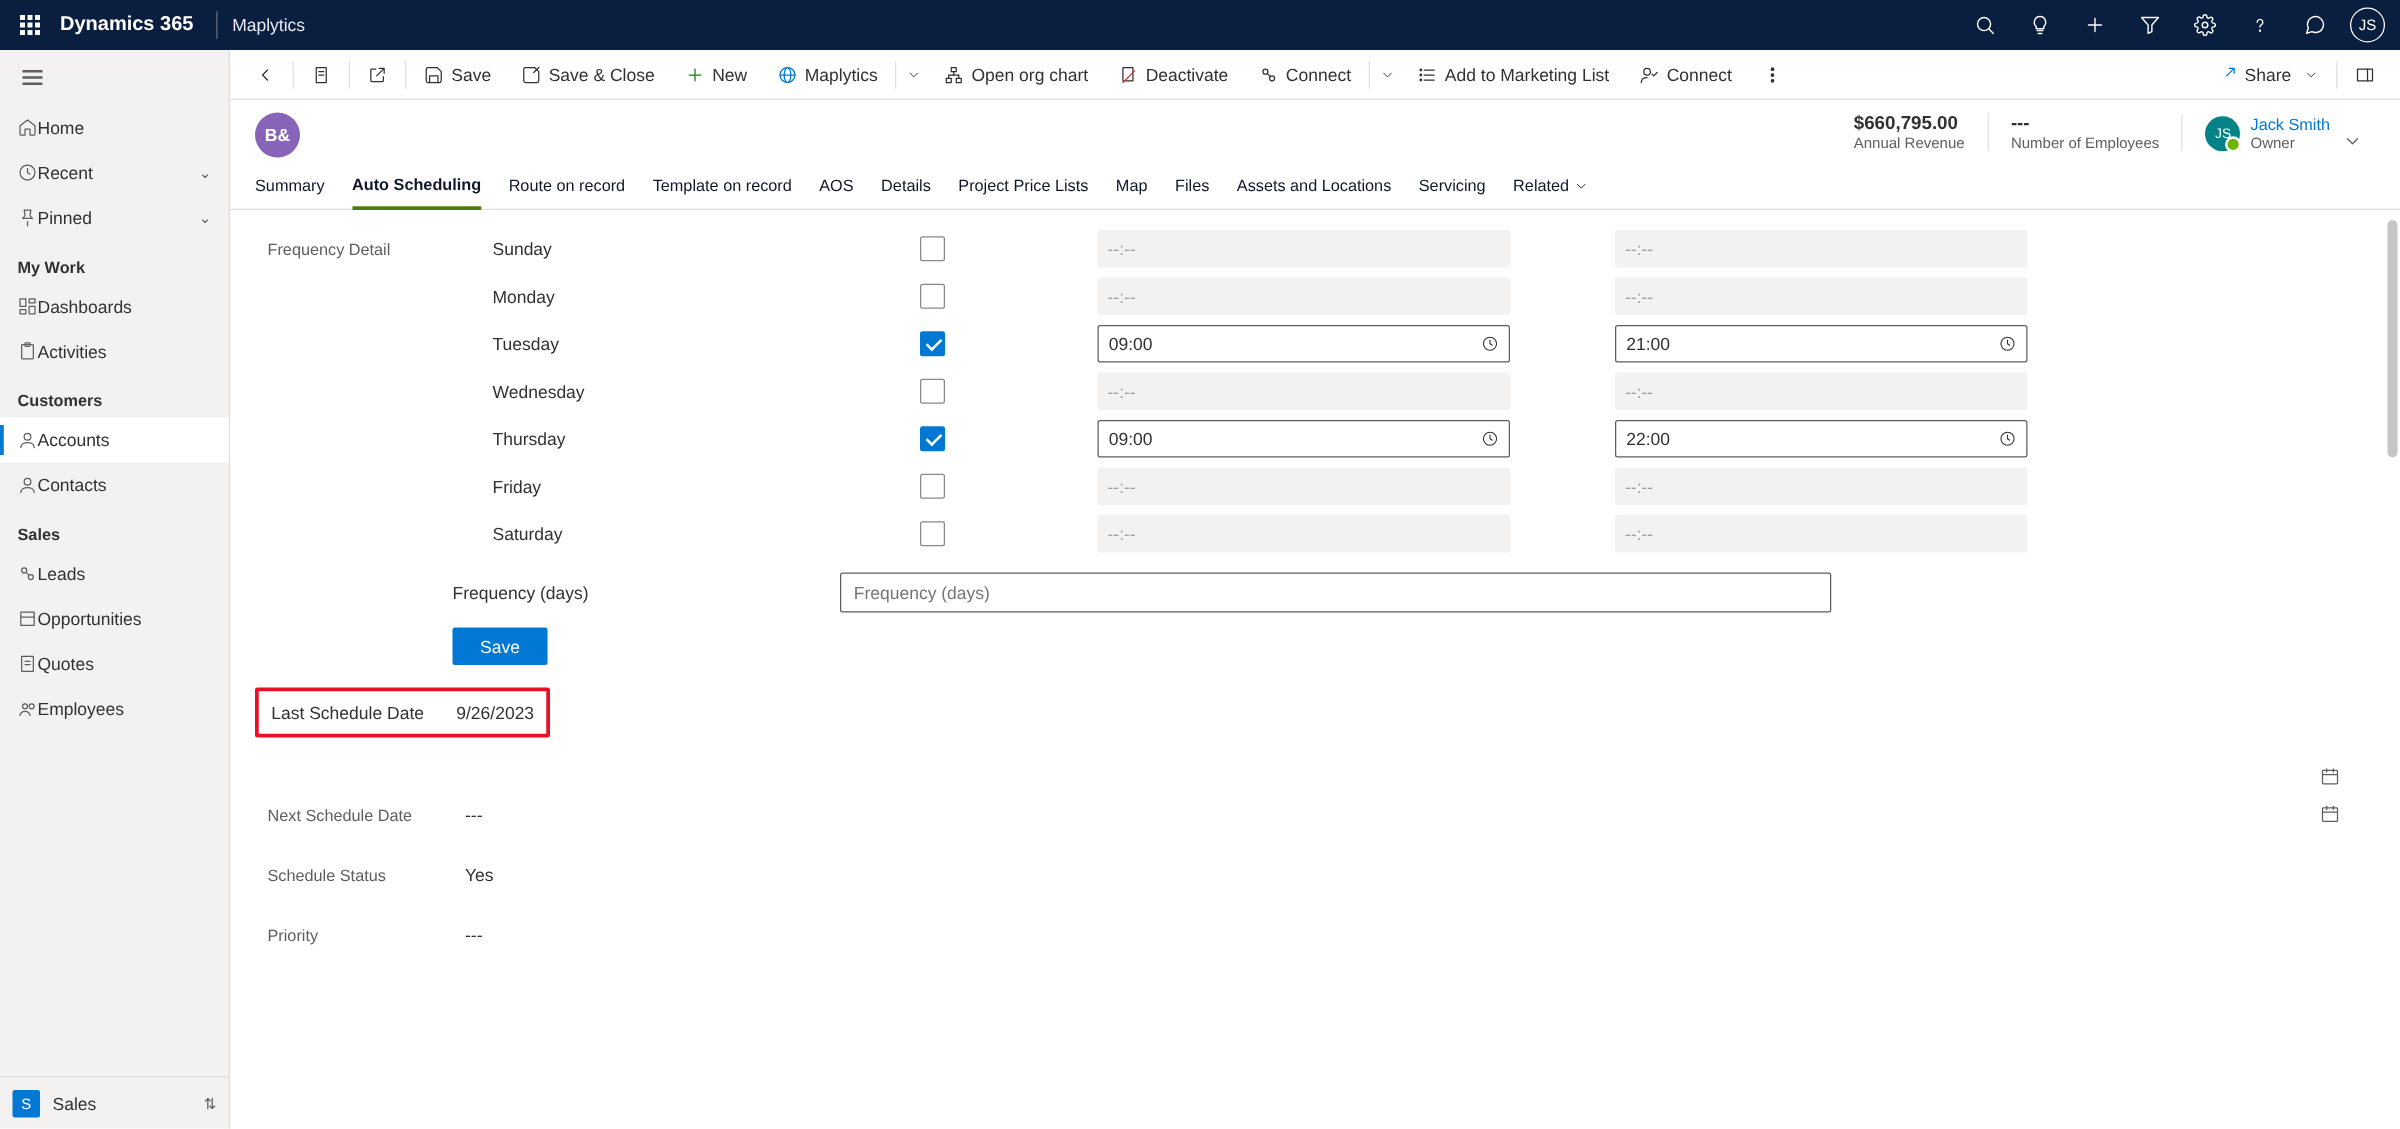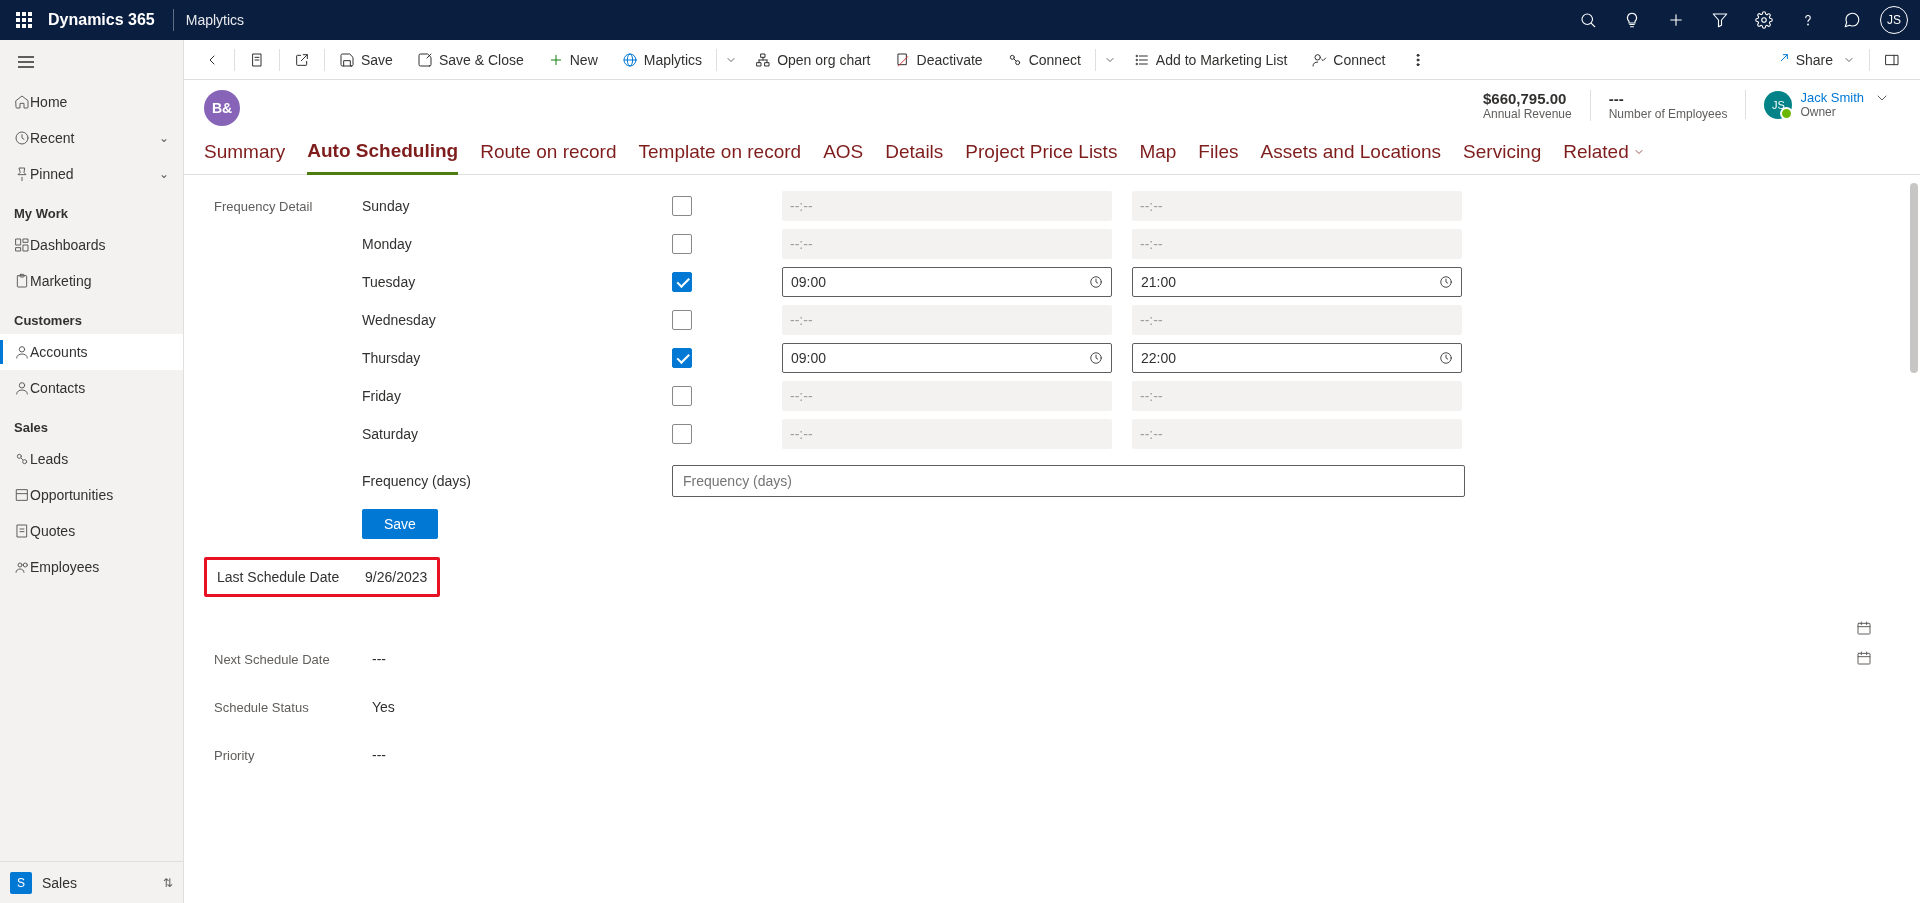--- a/index.html
+++ b/index.html
@@ -49,38 +49,38 @@
 .cmd-sep { width: 1px; height: 22px; background: #e1dfdd; margin: 0 2px; }
 .cmd-split-chev { width: 24px; height: 40px; display: flex; align-items: center; justify-content: center; cursor: pointer; }
 .cmdbar .spacer { flex: 1; }
 
 .rec-header { padding: 10px 20px 0; display: flex; align-items: flex-start; }
 .rec-avatar { width: 36px; height: 36px; border-radius: 50%; background: #8764b8; color: #fff; display: flex; align-items: center; justify-content: center; font-weight: 600; margin-right: 12px; font-size: 14px; }
 .rec-title { display: flex; flex-direction: column; }
 .rec-title h1 { font-size: 20px; font-weight: 600; display: inline-flex; align-items: baseline; gap: 8px; }
 .rec-title .saved { font-size: 13px; font-weight: 400; color: #605e5c; }
 .rec-title .entity { font-size: 13px; color: #605e5c; }
-.rec-stats { margin-left: auto; display: flex; align-items: flex-start; gap: 0; }
+.rec-stats { margin-left: auto; display: flex; align-items: flex-end; gap: 0; }
 .stat { padding: 0 18px; border-left: 1px solid #e1dfdd; }
 .stat:first-child { border-left: none; }
 .stat .v { font-size: 15px; font-weight: 600; }
 .stat .l { font-size: 12px; color: #605e5c; }
 .owner-block { display: flex; align-items: center; gap: 8px; padding-left: 18px; border-left: 1px solid #e1dfdd; }
 .owner-avatar { width: 28px; height: 28px; border-radius: 50%; background: #038387; color: #fff; font-size: 11px; display: flex; align-items: center; justify-content: center; position: relative; }
 .owner-avatar::after { content: ""; position: absolute; right: -1px; bottom: -1px; width: 9px; height: 9px; border-radius: 50%; background: #6bb700; border: 2px solid #fff; }
 .owner-text .name { color: #0078d4; font-size: 13px; cursor: pointer; }
 .owner-text .role { font-size: 12px; color: #605e5c; }
 .rec-chev { width: 36px; display: flex; align-items: center; justify-content: center; color: #605e5c; cursor: pointer; }
 
 .tabs { display: flex; gap: 22px; padding: 14px 20px 0; border-bottom: 1px solid #e1dfdd; }
-.tab { padding-bottom: 10px; cursor: pointer; font-size: 19px; color: #7f1d1d; white-space: nowrap; display: flex; align-items: center; gap: 4px; }
+.tab { padding-bottom: 10px; cursor: pointer; font-size: 13px; color: #0f172a; white-space: nowrap; display: flex; align-items: center; gap: 4px; }
 .tab.active { font-weight: 600; border-bottom: 3px solid #4d7c0f; margin-bottom: -1px; }
 
 .form-body { flex: 1; overflow: auto; padding: 12px 30px 30px 30px; position: relative; }
-.row-day { display: grid; grid-template-columns: 148px 310px 110px 330px 20px 330px; align-items: center; height: 38px; }
+.row-day { display: grid; grid-template-columns: 148px 310px 110px 330px 20px 330px; align-items: center; height: 38px; gap: 32px; }
 .row-day .side-label { font-size: 13px; color: #605e5c; }
 .row-day .day-label { font-size: 14px; }
 .chk { width: 20px; height: 20px; border: 1px solid #8a8886; border-radius: 2px; cursor: pointer; display: flex; align-items: center; justify-content: center; background: #fff; }
 .chk.checked { background: #0078d4; border-color: #0078d4; color: #fff; }
 .chk.checked::after { content: ""; width: 5px; height: 10px; border: solid #fff; border-width: 0 2px 2px 0; transform: rotate(45deg) translateY(-1px); }
 .time-box { height: 30px; border-radius: 2px; padding: 0 8px; display: flex; align-items: center; justify-content: space-between; font-size: 14px; }
 .time-box.disabled { background: #f3f2f1; color: #a19f9d; }
 .time-box.enabled { border: 1px solid #605e5c; background: #fff; }
 .clock { width: 14px; height: 14px; }
 .freq-row { display: grid; grid-template-columns: 148px 310px 1fr; align-items: center; height: 44px; margin-top: 6px; }
@@ -208,21 +208,21 @@
         </span>
         <span>Dashboards</span>
       </div>
     <div class="nav-item">
         <span class="nav-icon">
           <svg width="16" height="16" viewBox="0 0 24 24">
             <rect x="5" y="4" width="14" height="17" rx="1"></rect>
             <rect x="9" y="2" width="6" height="4" rx="1"></rect>
           </svg>
         </span>
-        <span>Marketing</span>
+        <span>Activities</span>
       </div>
     <div class="nav-section">Customers</div>
     <div class="nav-item selected">
         <span class="nav-icon">
           <svg width="16" height="16" viewBox="0 0 24 24">
             <circle cx="12" cy="8" r="4"></circle>
             <path d="M4 21c0-4 4-6 8-6s8 2 8 6"></path>
           </svg>
         </span>
         <span>Accounts</span>

